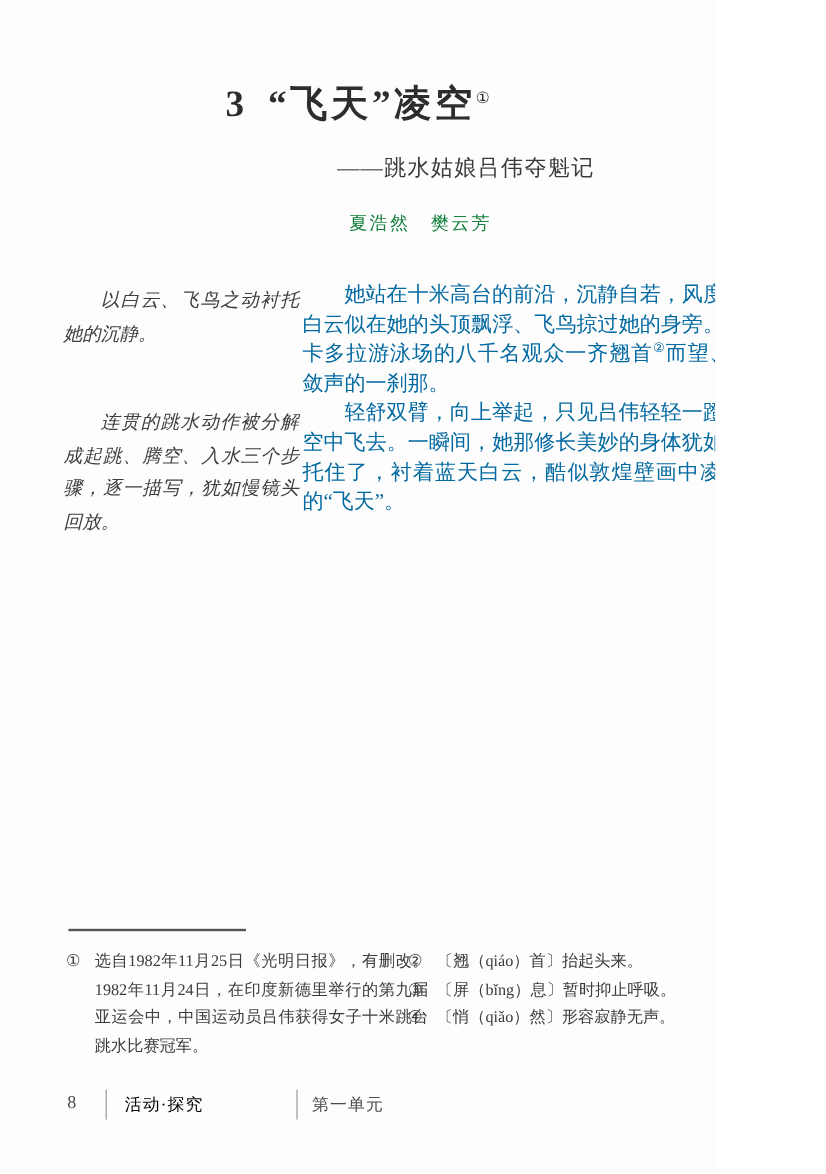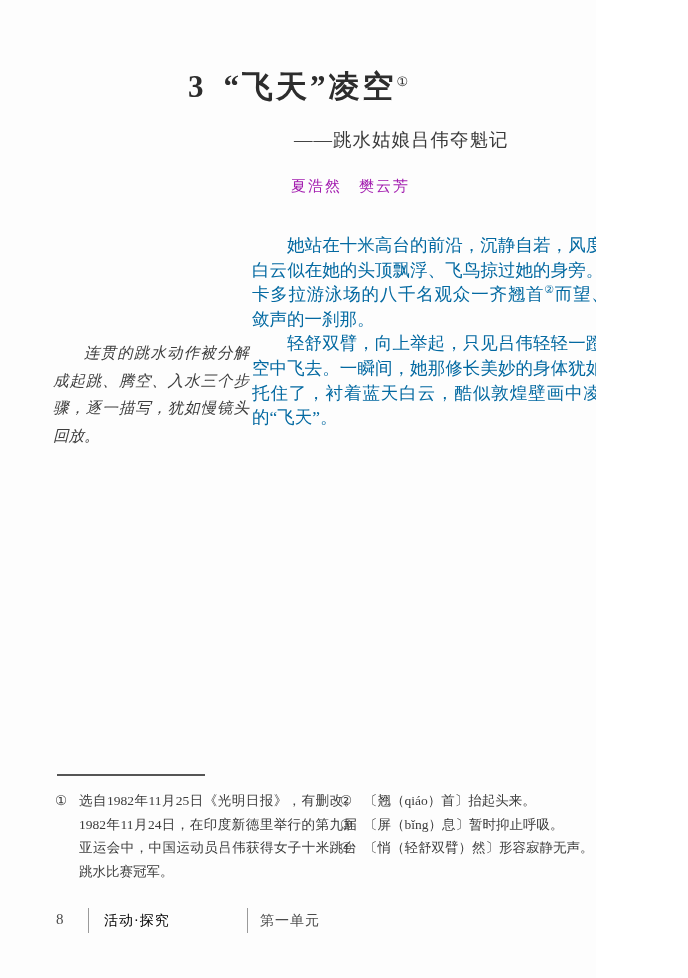--- a/index.html
+++ b/index.html
@@ -15,26 +15,26 @@
   
   .lesson-title {
     position:absolute; top:66px; left:0; width:100%;
     text-align:center;
     font-size:31px; font-weight:bold; color:#2d2d2d;
     letter-spacing:3px; margin:0;
   }
   .lesson-title .num { margin-right:20px; letter-spacing:0; }
   .lesson-title sup { font-size:13px; font-weight:normal; letter-spacing:0; }
   .subtitle {
-    position:absolute; top:127px; left:294px;
+    position:absolute; top:127px; left:281px;
     font-size:18.5px; color:#3a3a3a; letter-spacing:1px;
   }
   .authors {
     position:absolute; top:177px; left:291px;
-    font-size:15px; color:#a21caf; letter-spacing:2px;
+    font-size:15px; color:#15803d; letter-spacing:2px;
   }
 
   
   .margin-note {
     position:absolute; left:53px; width:196px;
     font-size:15.5px; line-height:27.5px;
     text-align:justify; text-indent:2em;
     color:#3d3d3d; font-style:italic;
   }
   .note-1 { top:237px; }
@@ -77,20 +77,21 @@
 </head>
 <body>
 
 <div class="page">
 
   <h1 class="lesson-title"><span class="num">3</span><span>“飞天”凌空</span><sup>①</sup></h1>
 
   <div class="subtitle">——跳水姑娘吕伟夺魁记</div>
   <div class="authors">夏浩然　樊云芳</div>
 
+  <div class="margin-note note-1">以白云、飞鸟之动衬托她的沉静。</div>
   <div class="margin-note note-2">连贯的跳水动作被分解成起跳、腾空、入水三个步骤，逐一描写，犹如慢镜头回放。</div>
 
   <main class="body-text">
     <p><span>她站在十米高台的前沿，沉静自若，风度优雅，白云似在她的头顶飘浮、飞鸟掠过她的身旁。这是达卡多拉游泳场的八千名观众一齐翘首</span><sup>②</sup><span>而望、屏息</span><sup>③</sup><span>敛声的一刹那。</span></p>
     <p><span>轻舒双臂，向上举起，只见吕伟轻轻一蹬，就向空中飞去。一瞬间，她那修长美妙的身体犹如被空气托住了，衬着蓝天白云，酷似敦煌壁画中凌空翔舞的“飞天”。</span></p>
   </main>
 
   <div class="footnote-divider"></div>
 
   <div class="footnotes-left">
@@ -104,21 +105,21 @@
     <div class="fn-item">
       <span class="fn-num">②</span>
       <span class="fn-text">〔翘（qiáo）首〕抬起头来。</span>
     </div>
     <div class="fn-item">
       <span class="fn-num">③</span>
       <span class="fn-text">〔屏（bǐng）息〕暂时抑止呼吸。</span>
     </div>
     <div class="fn-item">
       <span class="fn-num">④</span>
-      <span class="fn-text">〔悄（轻舒双臂）然〕形容寂静无声。</span>
+      <span class="fn-text">〔悄（qiǎo）然〕形容寂静无声。</span>
     </div>
   </div>
 
   <span class="footer-pageno">8</span>
   <span class="footer-bar-1"></span>
   <span class="footer-section">活动·探究</span>
   <span class="footer-bar-2"></span>
   <span class="footer-unit">第一单元</span>
 
 </div>

